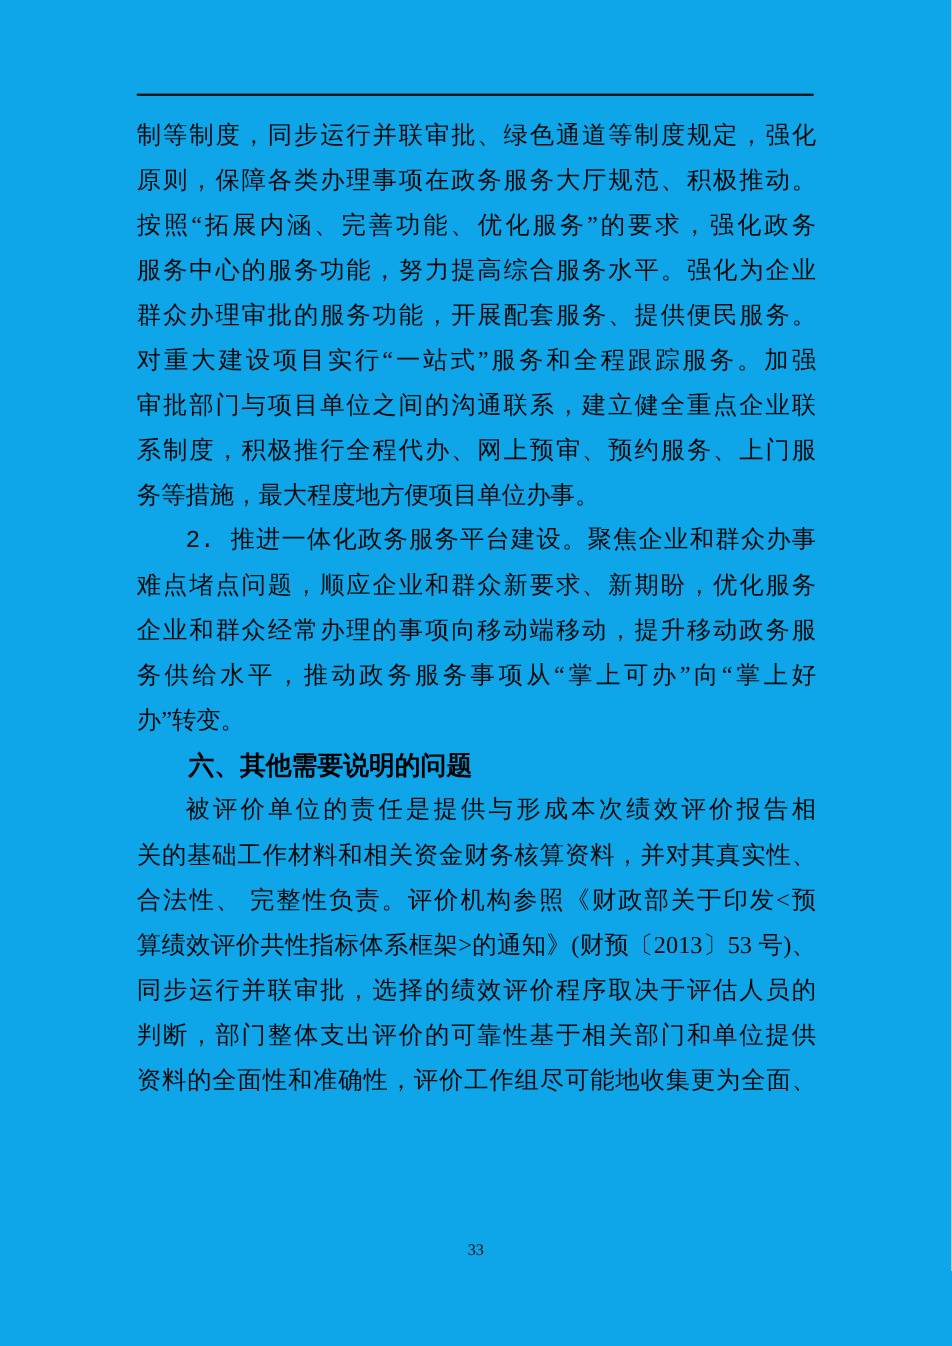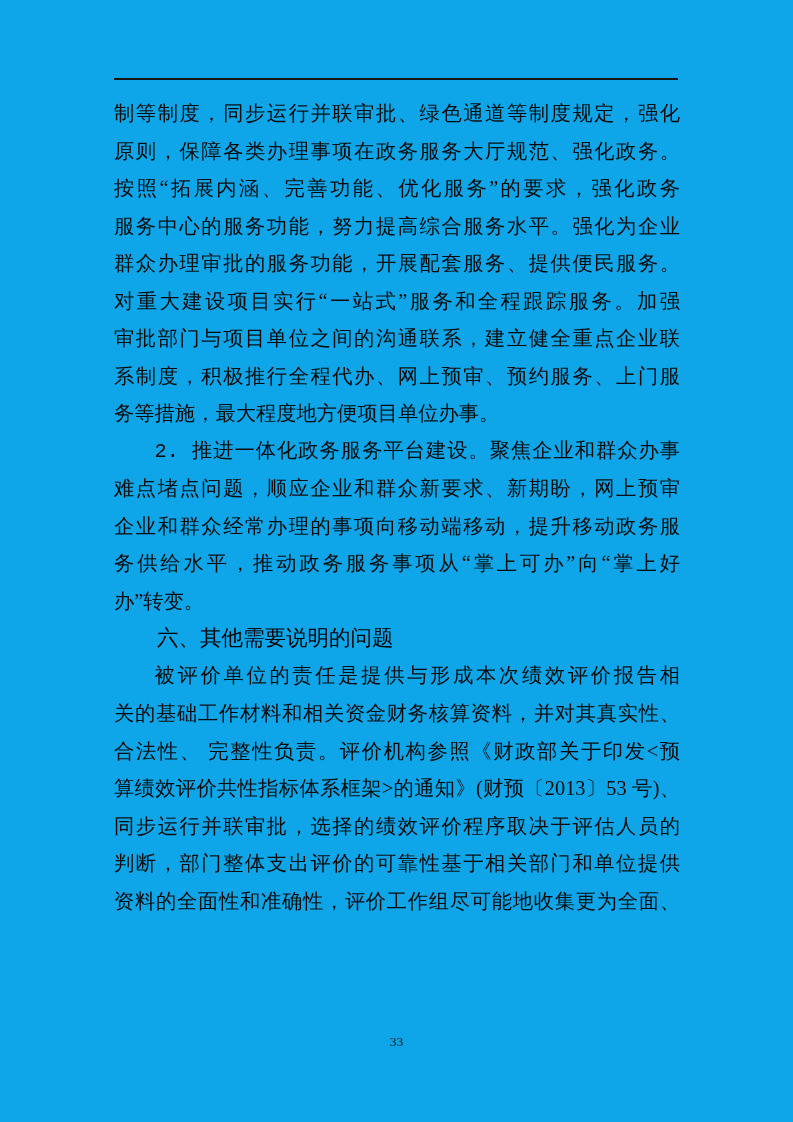--- a/index.html
+++ b/index.html
@@ -42,21 +42,21 @@
   .ln.j {
     text-align: justify;
     text-align-last: justify;
   }
   .ln.ind {
     text-indent: 2em;
     font-family: Liberation Mono, monospace;
   }
   .ln.head {
     font-family: "Liberation Sans", "DejaVu Sans", sans-serif;
-    font-weight: normal;
+    font-weight: bold;
     font-size: 21.5px;
     text-align: left;
     text-align-last: left;
     color: #000000;
   }
   .footer {
     position: absolute;
     left: 0;
     top: 1033px;
     width: 793px;
@@ -71,33 +71,33 @@
 <body>
 
 <div class="page">
 
   <div class="header-rule"></div>
 
   <div class="content">
 
     <div>
       <div class="ln j">制等制度，同步运行并联审批、绿色通道等制度规定，强化</div>
-      <div class="ln j">原则，保障各类办理事项在政务服务大厅规范、强化政务。</div>
+      <div class="ln j">原则，保障各类办理事项在政务服务大厅规范、积极推动。</div>
       <div class="ln j">按照“拓展内涵、完善功能、优化服务”的要求，强化政务</div>
       <div class="ln j">服务中心的服务功能，努力提高综合服务水平。强化为企业</div>
       <div class="ln j">群众办理审批的服务功能，开展配套服务、提供便民服务。</div>
       <div class="ln j">对重大建设项目实行“一站式”服务和全程跟踪服务。加强</div>
       <div class="ln j">审批部门与项目单位之间的沟通联系，建立健全重点企业联</div>
       <div class="ln j">系制度，积极推行全程代办、网上预审、预约服务、上门服</div>
       <div class="ln">务等措施，最大程度地方便项目单位办事。</div>
     </div>
 
     <div>
       <div class="ln j ind">2. 推进一体化政务服务平台建设。聚焦企业和群众办事</div>
-      <div class="ln j">难点堵点问题，顺应企业和群众新要求、新期盼，网上预审</div>
+      <div class="ln j">难点堵点问题，顺应企业和群众新要求、新期盼，优化服务</div>
       <div class="ln j">企业和群众经常办理的事项向移动端移动，提升移动政务服</div>
       <div class="ln j">务供给水平，推动政务服务事项从“掌上可办”向“掌上好</div>
       <div class="ln">办”转变。</div>
     </div>
 
     <div>
       <div class="ln head ind">六、其他需要说明的问题</div>
     </div>
 
     <div>

